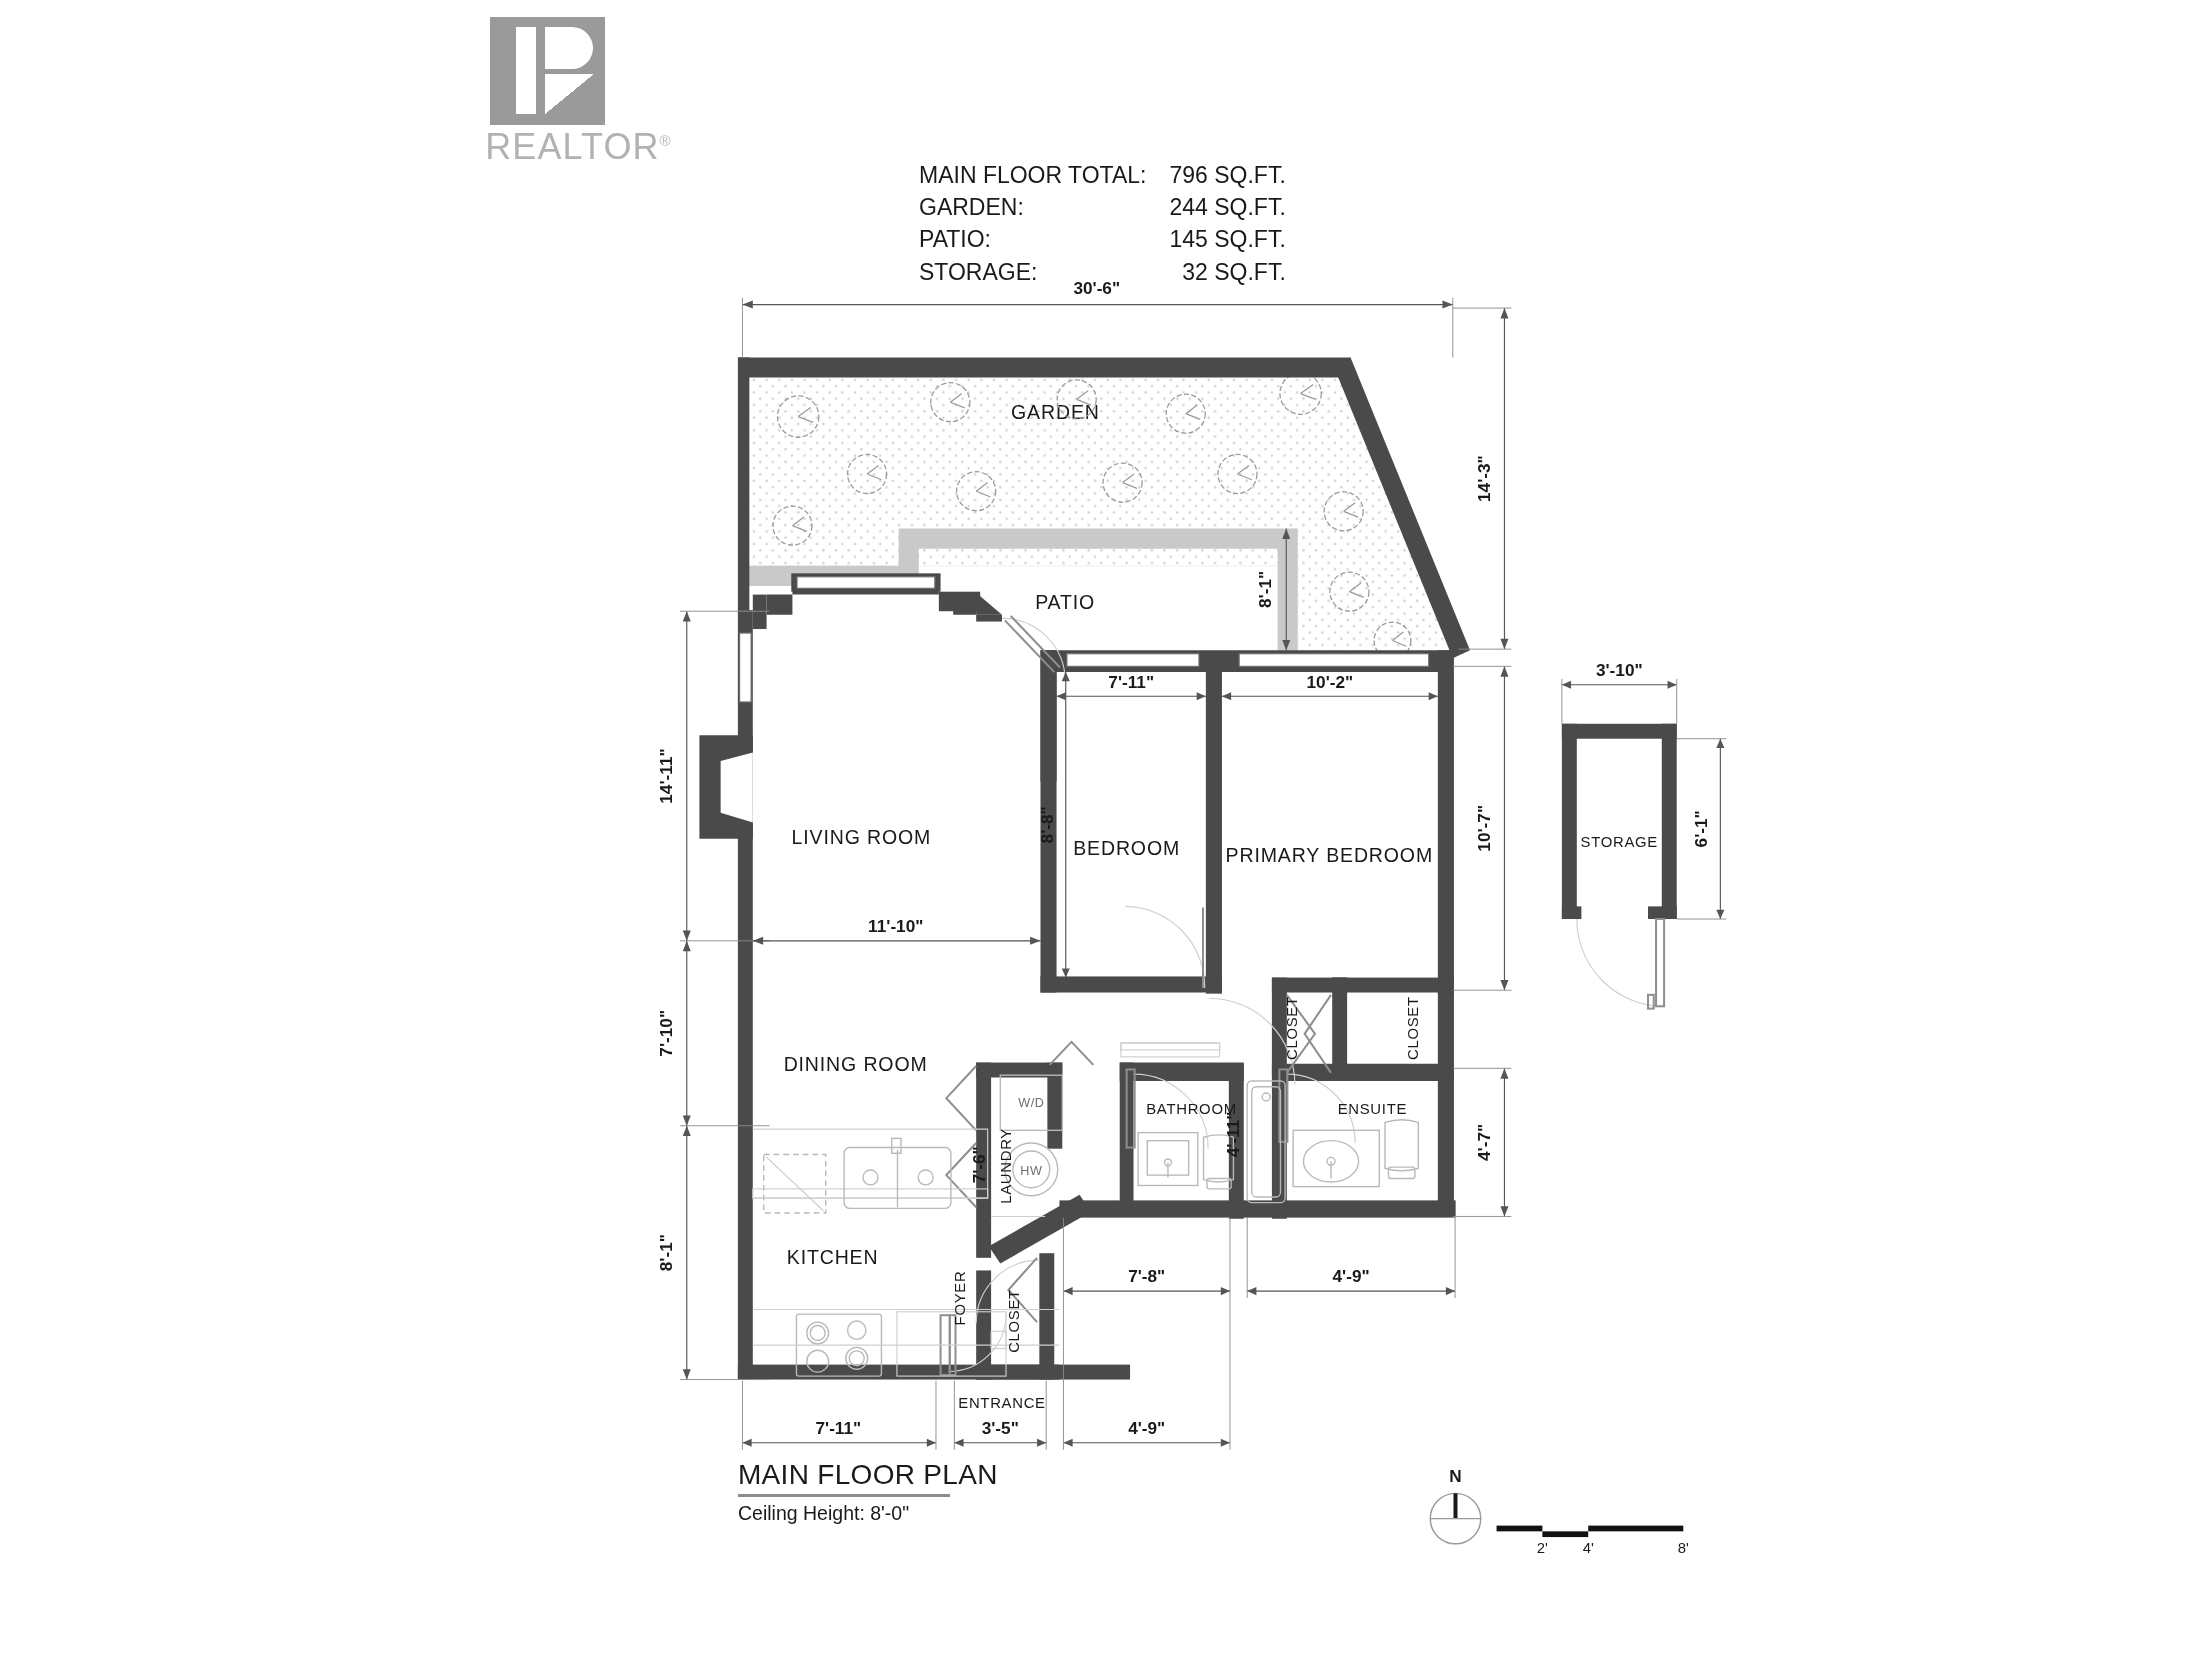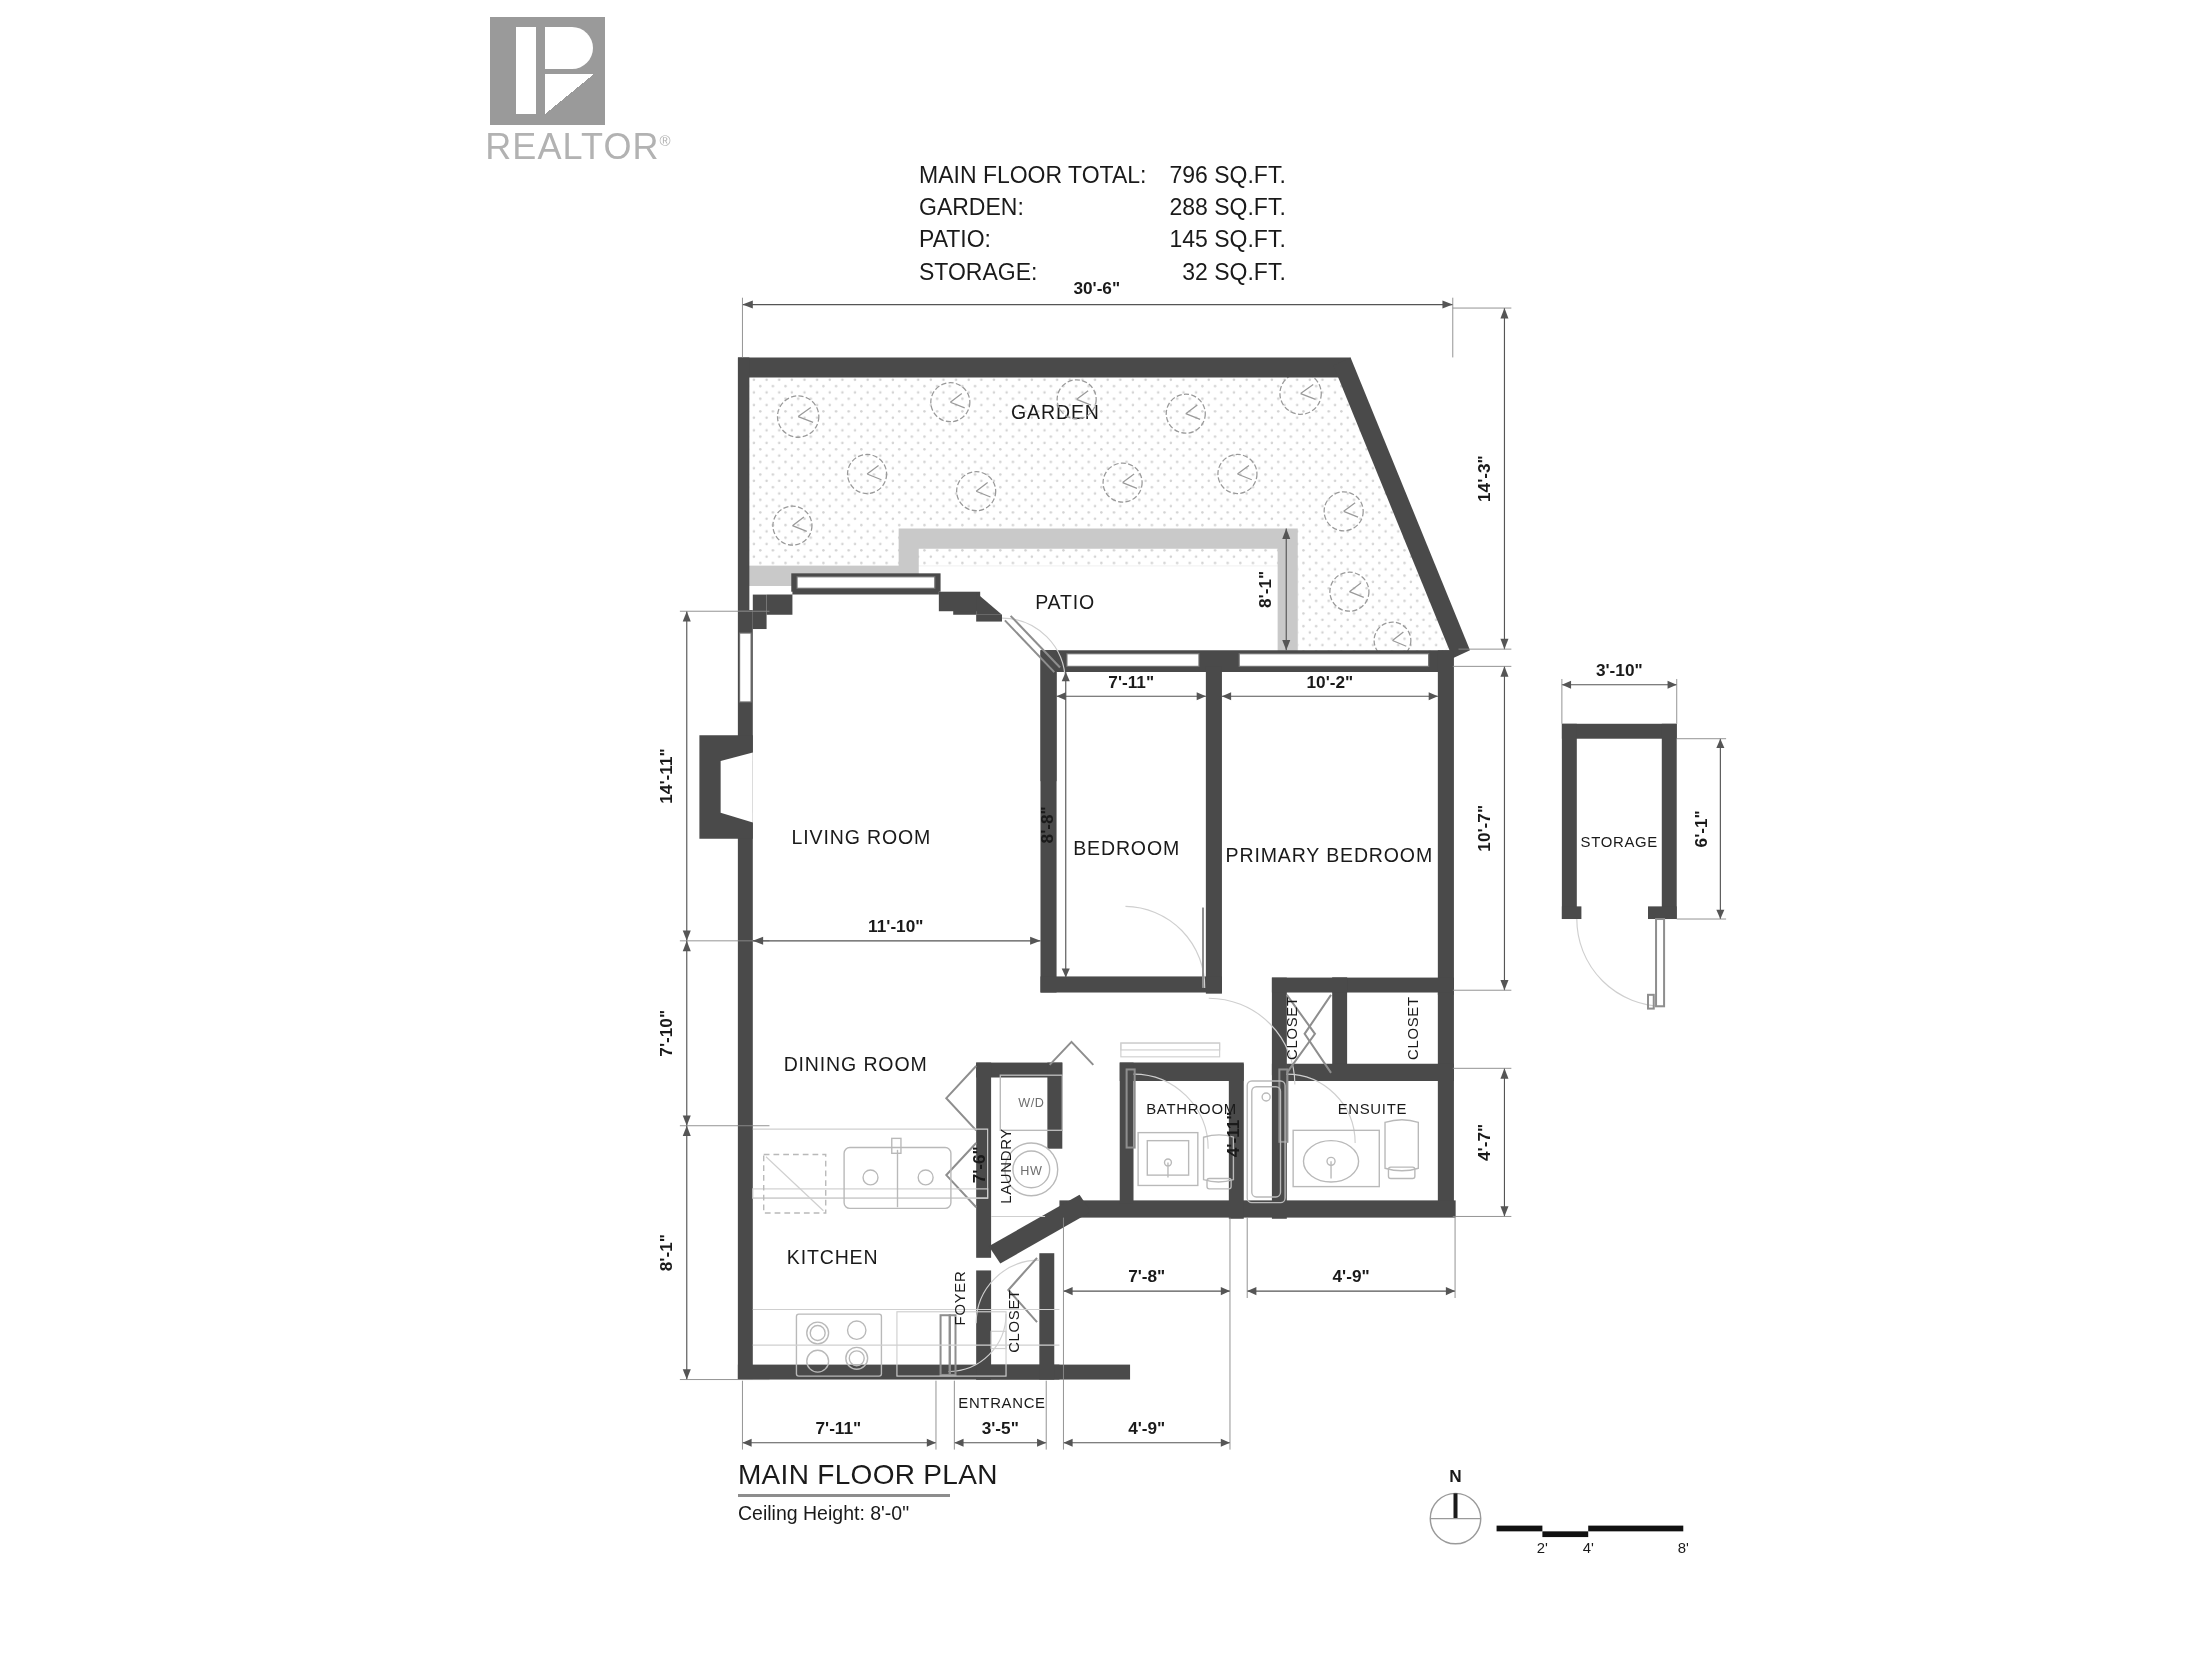--- a/index.html
+++ b/index.html
@@ -73,21 +73,21 @@
 
   <div id="area-table">
     <table>
       <tbody>
           <tr class="total">
         <td class="lbl">MAIN FLOOR TOTAL:</td>
         <td class="val">796 SQ.FT.</td>
       </tr>
       <tr>
         <td class="lbl">GARDEN:</td>
-        <td class="val">288 SQ.FT.</td>
+        <td class="val">244 SQ.FT.</td>
       </tr>
       <tr>
         <td class="lbl">PATIO:</td>
         <td class="val">145 SQ.FT.</td>
       </tr>
       <tr>
         <td class="lbl">STORAGE:</td>
         <td class="val">32 SQ.FT.</td>
       </tr>
     </tbody>

